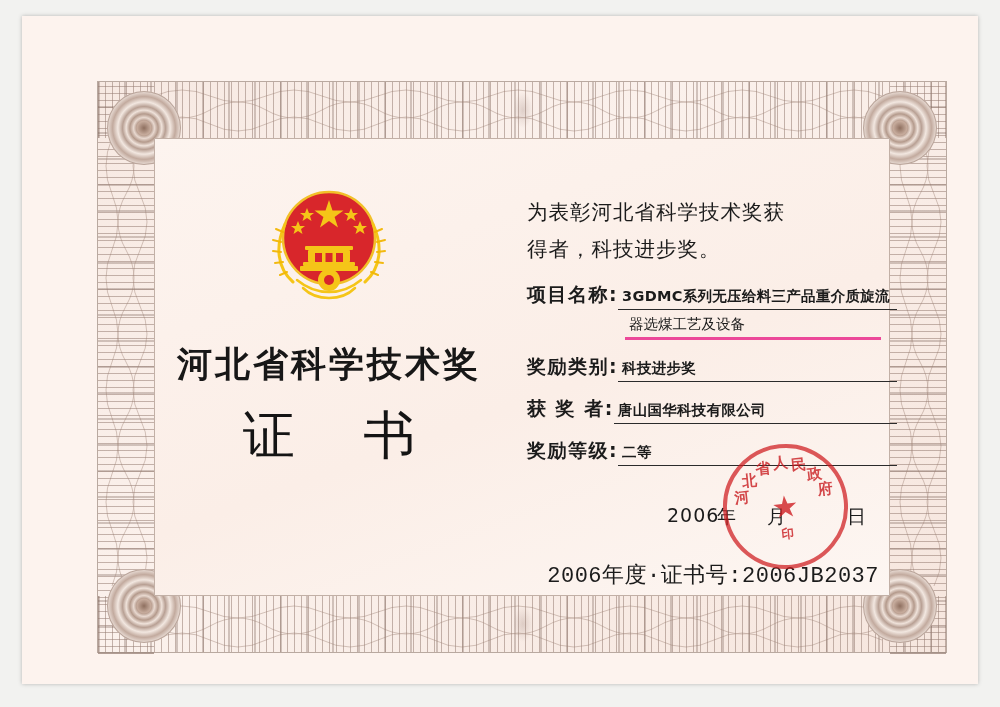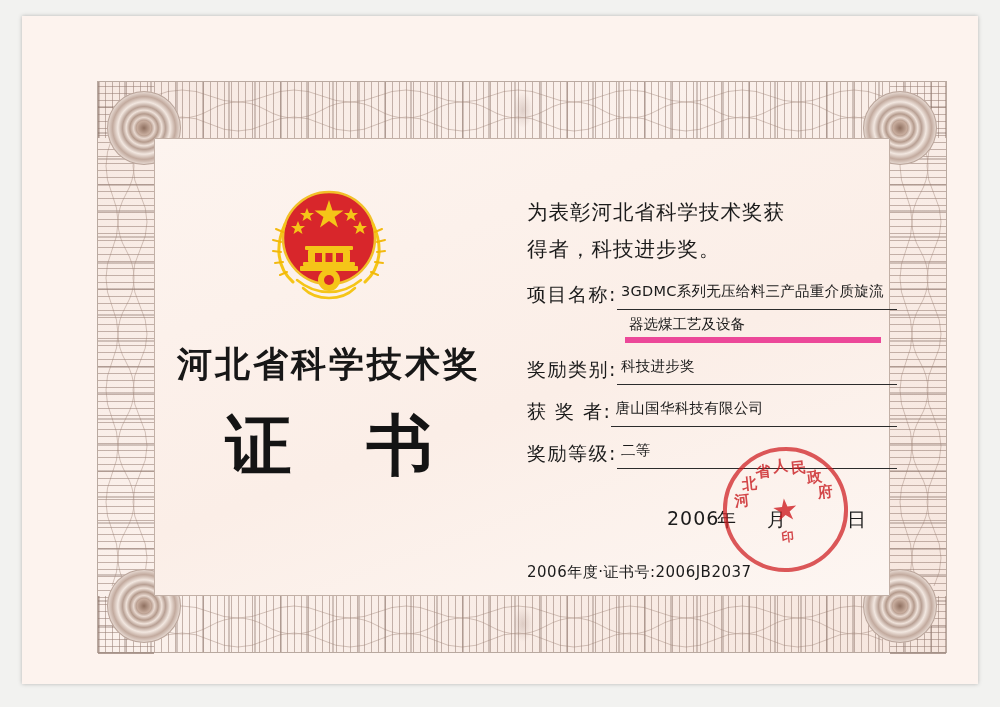--- a/index.html
+++ b/index.html
@@ -162,22 +162,22 @@
     letter-spacing: 3px;
     color: #171717;
   }
   #certificate-word {
     position: absolute;
     left: 0;
     top: 235px;
     width: 350px;
     text-align: center;
     font-family: "DejaVu Sans", "Liberation Sans", sans-serif;
-    font-size: 66px;
-    font-weight: bold;
+    font-size: 52px;
+    font-weight: normal;
     letter-spacing: 26px;
     text-indent: 26px;
     color: #141414;
   }
 
   
   #right-column {
     position: absolute;
     left: 505px;
     top: 178px;
@@ -188,42 +188,44 @@
   #citation {
     font-size: 20.5px;
     line-height: 37px;
     letter-spacing: 1px;
     width: 348px;
   }
   #citation .line2 { display: block; }
 
   .field-row {
     display: flex;
+    align-items: flex-end;
     margin-top: 14px;
+    font-weight: bold;
   }
   .field-label {
     font-size: 19px;
     letter-spacing: 1.5px;
     white-space: nowrap;
     padding-bottom: 2px;
   }
   .field-value {
     flex: 1;
     font-size: 14.5px;
     letter-spacing: 0.3px;
     border-bottom: 1px solid #2b2b2b;
     padding: 0 2px 3px 4px;
     white-space: nowrap;
     overflow: hidden;
   }
   .field-cont {
     margin-top: 5px;
     margin-left: 98px;
     font-size: 14.5px;
-    border-bottom: 6px solid #ec4899;
+    border-bottom: 3px solid #ec4899;
     padding: 0 2px 3px 4px;
     width: 250px;
   }
 
   
   #date-row {
     position: relative;
     margin-top: 34px;
     height: 34px;
     font-size: 19px;
@@ -292,24 +294,25 @@
     width: 117px;
     text-align: center;
     font-size: 12.5px;
     font-weight: bold;
     font-family: "DejaVu Sans", "Liberation Sans", sans-serif;
   }
 
   
   #footer-line {
     margin-top: 26px;
-    font-size: 15px;
+    font-size: 22px;
     letter-spacing: 0.5px;
-    text-align: left;
+    text-align: right;
     width: 352px;
+    font-family: Liberation Mono, monospace;
   }
 </style>
 </head>
 <body>
 
 <div id="certificate-photo">
   <div id="certificate-paper">
 
     <div id="border-outer">
 

